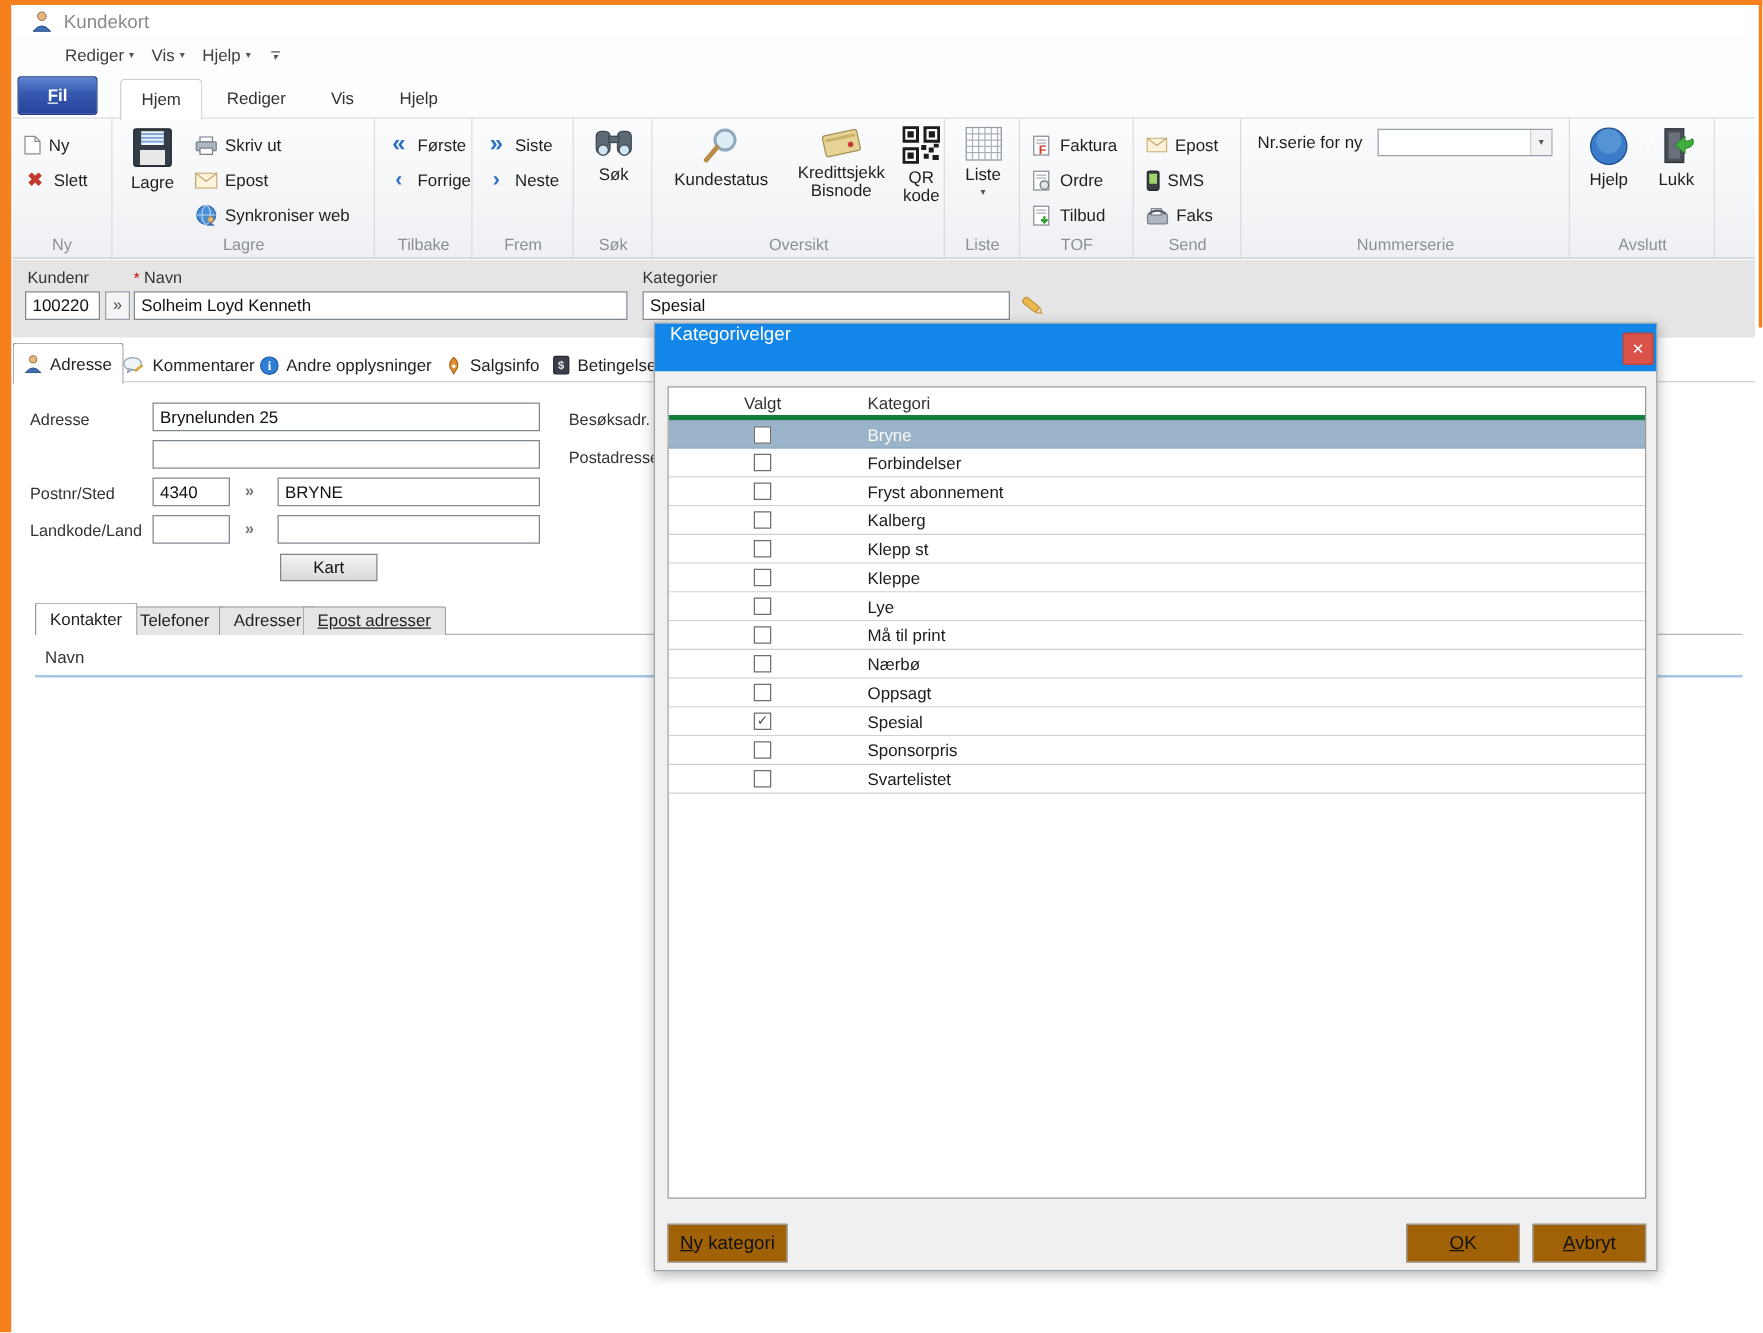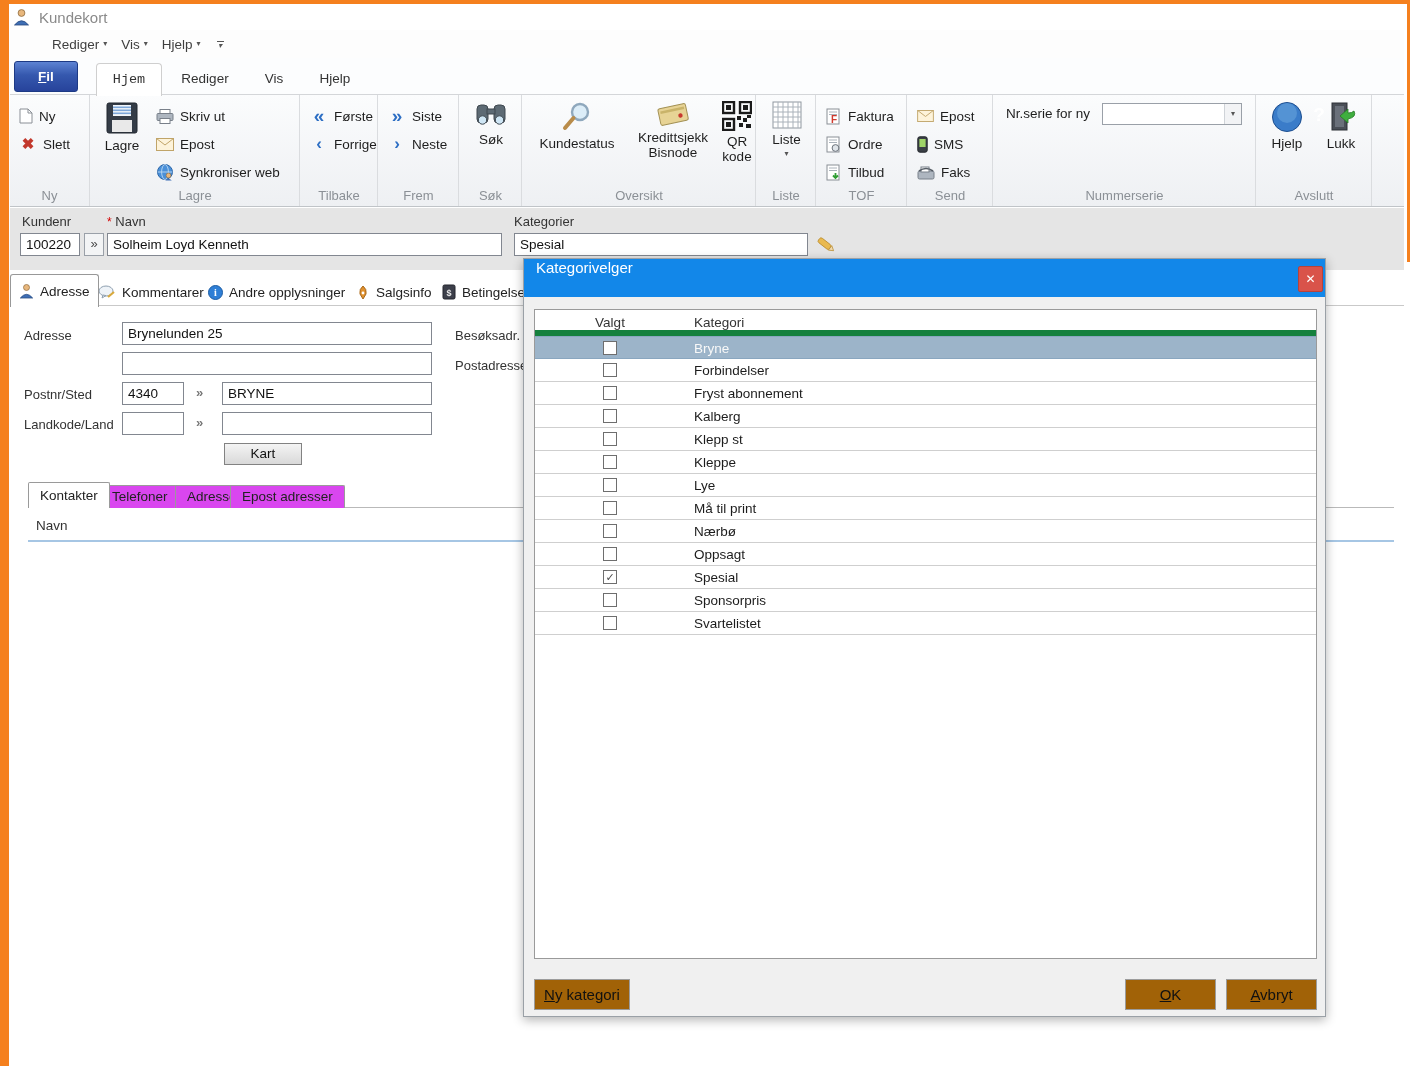--- a/index.html
+++ b/index.html
@@ -10,38 +10,38 @@
     font-size:13px;
   }
   .abs { position:absolute; }
 
   
   .edge-left  { position:absolute; left:0; top:0; width:9px; height:1066px; background:#f5801e; z-index:50;}
   .edge-top   { position:absolute; left:0; top:0; width:1410px; height:4px; background:#f5801e; z-index:50;}
   .edge-right { position:absolute; right:0; top:0; width:3px; height:262px; background:#f5801e; z-index:50;}
 
   
-  .titlebar { position:absolute; left:10px; top:4px; right:6px; height:26px; background:#fff; display:flex; align-items:center; gap:9px; padding-left:3px;}
+  .titlebar { position:absolute; left:10px; top:4px; right:6px; height:26px; background:#fff; display:flex; align-items:center; gap:9px; padding-left:15px;}
   .title-text { color:#8a8a8a; font-size:15px; }
 
   
   .menubar { position:absolute; left:10px; top:30px; right:6px; height:28px; background:#fdfdfd; display:flex; align-items:center; gap:14px; padding-left:42px; }
   .qa-item { display:flex; align-items:center; gap:4px; color:#3f3f3f; font-size:13.5px; cursor:default;}
   .caret { font-size:8px; color:#555; line-height:1;}
   .qa-more { display:inline-flex; flex-direction:column; align-items:center; margin-left:2px;}
   .qa-more .bar { width:7px; border-top:1px solid #555; margin-bottom:1px;}
   .qa-more .tri { font-size:8px; color:#555; line-height:5px;}
 
   
   .tabrow { position:absolute; left:10px; top:58px; right:6px; height:37px; background:#fcfdfe; border-bottom:1px solid #d4d6d9;}
   .fil-btn { position:absolute; left:4px; top:3px; width:64px; height:31px; border-radius:3px;
     background:linear-gradient(#5d83d3,#3558ae 45%,#27439b); border:1px solid #1d3a85; color:#fff;
     font-weight:bold; font-size:13.5px; text-align:center; line-height:29px;}
   .rtab { position:absolute; top:5px; height:32px; line-height:32px; text-align:center; color:#333; font-size:13.5px;}
-  .rtab.active { background:#fff; border:1px solid #cfcfcf; border-bottom:none; border-radius:4px 4px 0 0; height:33px; z-index:2;font-family:Liberation Mono, monospace;}
+  .rtab.active { background:#fff; border:1px solid #cfcfcf; border-bottom:none; border-radius:4px 4px 0 0; height:33px; z-index:2;}
   .u-first { display:block; }
   .u-first::first-letter { text-decoration:underline; }
 
   
   .ribbon { position:absolute; left:10px; top:95px; right:6px; height:112px;
     background:linear-gradient(#fbfcfd,#eef0f3); border-bottom:1px solid #c0c4c8;}
   .rgroup { position:absolute; top:0; height:111px; border-right:1px solid #dadcdf;}
   .glabel { position:absolute; bottom:3px; left:0; right:0; text-align:center; color:#8b9096; font-size:13px;}
   .smallbtns { padding-top:7px; }
   .sbtn { display:flex; align-items:center; gap:6px; height:28px; padding-left:9px; color:#1e1e1e; font-size:13.5px; white-space:nowrap;}
@@ -65,36 +65,36 @@
   .mtab.active { top:2px; height:33px; background:#fff; border:1px solid #989898; border-bottom:none; border-radius:3px 3px 0 0; z-index:2;}
 
   
   .content { position:absolute; left:10px; top:306px; right:6px; bottom:0; background:#fff; }
   .kart-btn { position:absolute; left:214px; top:137px; width:78px; height:22px;
     background:linear-gradient(#f4f4f4,#d9d9d9); border:1px solid #828282; font-size:13.5px; text-align:center; line-height:20px; color:#111;}
   .rlabel { position:absolute; font-size:13px; color:#333; white-space:nowrap; overflow:hidden;}
 
   .subtabs { position:absolute; left:18px; top:176px; right:10px; height:26px; border-bottom:1px solid #b9b9b9;}
   .stab { position:absolute; top:3px; height:23px; padding:0 11px; line-height:22px; font-size:13.5px; color:#222;
-    background:#d946ef; border:1px solid #9a9a9a; border-bottom:none; border-radius:2px 2px 0 0;}
+    background:#e5e5e5; border:1px solid #9a9a9a; border-bottom:none; border-radius:2px 2px 0 0;}
   .stab.active { top:0; height:26px; background:#fff; z-index:2; line-height:25px;}
 
   .listpanel { position:absolute; left:18px; top:202px; right:10px; bottom:14px; background:#fff;}
   .col-navn { position:absolute; left:8px; top:10px; font-size:13.5px; color:#333;}
   .col-line { position:absolute; left:0; right:0; top:32px; border-bottom:2px solid #a6c6e4;}
 
   
   .dialog { position:absolute; left:523px; top:258px; width:803px; height:759px; background:#f0f0f0;
     border:1px solid #9aa0a6; box-shadow:0 3px 10px rgba(0,0,0,.3); z-index:20;}
   .dlg-title { position:absolute; left:0; top:0; right:0; height:38px; background:#1287e9; color:#fff;
     font-size:15px; display:flex; align-items:flex-start; padding-left:12px;}
   .dlg-close { position:absolute; right:2px; top:7px; width:25px; height:26px; background:#d9534a; border:1px solid #b8423a;
     border-radius:2px; color:#fff; font-size:12px; text-align:center; line-height:24px;}
   .dlg-list { position:absolute; left:10px; top:50px; width:783px; height:650px; background:#fff; border:1px solid #9a9a9a; overflow:hidden;}
-  .dlg-head { position:relative; height:26px; border-bottom:6px solid #15803d; }
+  .dlg-head { position:relative; height:26px; border-bottom:4px solid #15803d; }
   .h-valgt { position:absolute; left:0; width:150px; text-align:center; top:5px; font-size:13.5px; color:#333;}
   .h-kat { position:absolute; left:159px; top:5px; font-size:13.5px; color:#333;}
   .cat-row { position:relative; height:23px; border-bottom:1px solid #cfcfcf; background:#fff;}
   .cat-row.sel { background:#9cb4c9; border-top:1px solid #89a6bf; border-bottom:1px solid #89a6bf;}
   .cat-row.sel .cat-name { color:#f8f8f8; }
   .cbwrap { position:absolute; left:0; width:150px; top:0; bottom:0; display:flex; align-items:center; justify-content:center;}
   .cb { width:14px; height:14px; background:#fff; border:1px solid #6e6e6e; font-size:11px; line-height:12px; text-align:center; color:#4a4a4a;}
   .cat-name { position:absolute; left:159px; top:4px; font-size:13.5px; color:#1c1c1c;}
   .dlg-btn { position:absolute; top:720px; height:31px; background:#a16207; border:1px solid #9c9c9c; font-size:15px;
     color:#111; display:flex; align-items:center; justify-content:center;}
@@ -477,21 +477,21 @@
   <input class="tinput" style="left: 112px; top: 106px; width: 62px;" value="">
   <span class="rlabel" style="left:186px; top:109px; color:#777; font-weight:bold;">»</span>
   <input class="tinput" style="left: 212px; top: 106px; width: 210px;" value="">
 
   <div class="kart-btn">Kart</div>
 
   <div class="subtabs">
     <div class="stab active" style="left:0px;">Kontakter</div>
     <div class="stab" style="left:72px;">Telefoner</div>
     <div class="stab" style="left:147px;">Adresser</div>
-    <div class="stab" style="left:202px;">Epost adresser</div>
+    <div class="stab" style="left:214px;text-decoration:underline;">Epost adresser</div>
   </div>
 
   <div class="listpanel">
     <span class="col-navn">Navn</span>
     <div class="col-line"></div>
   </div>
 </div>
 
 <div class="dialog">
   <div class="dlg-title">

